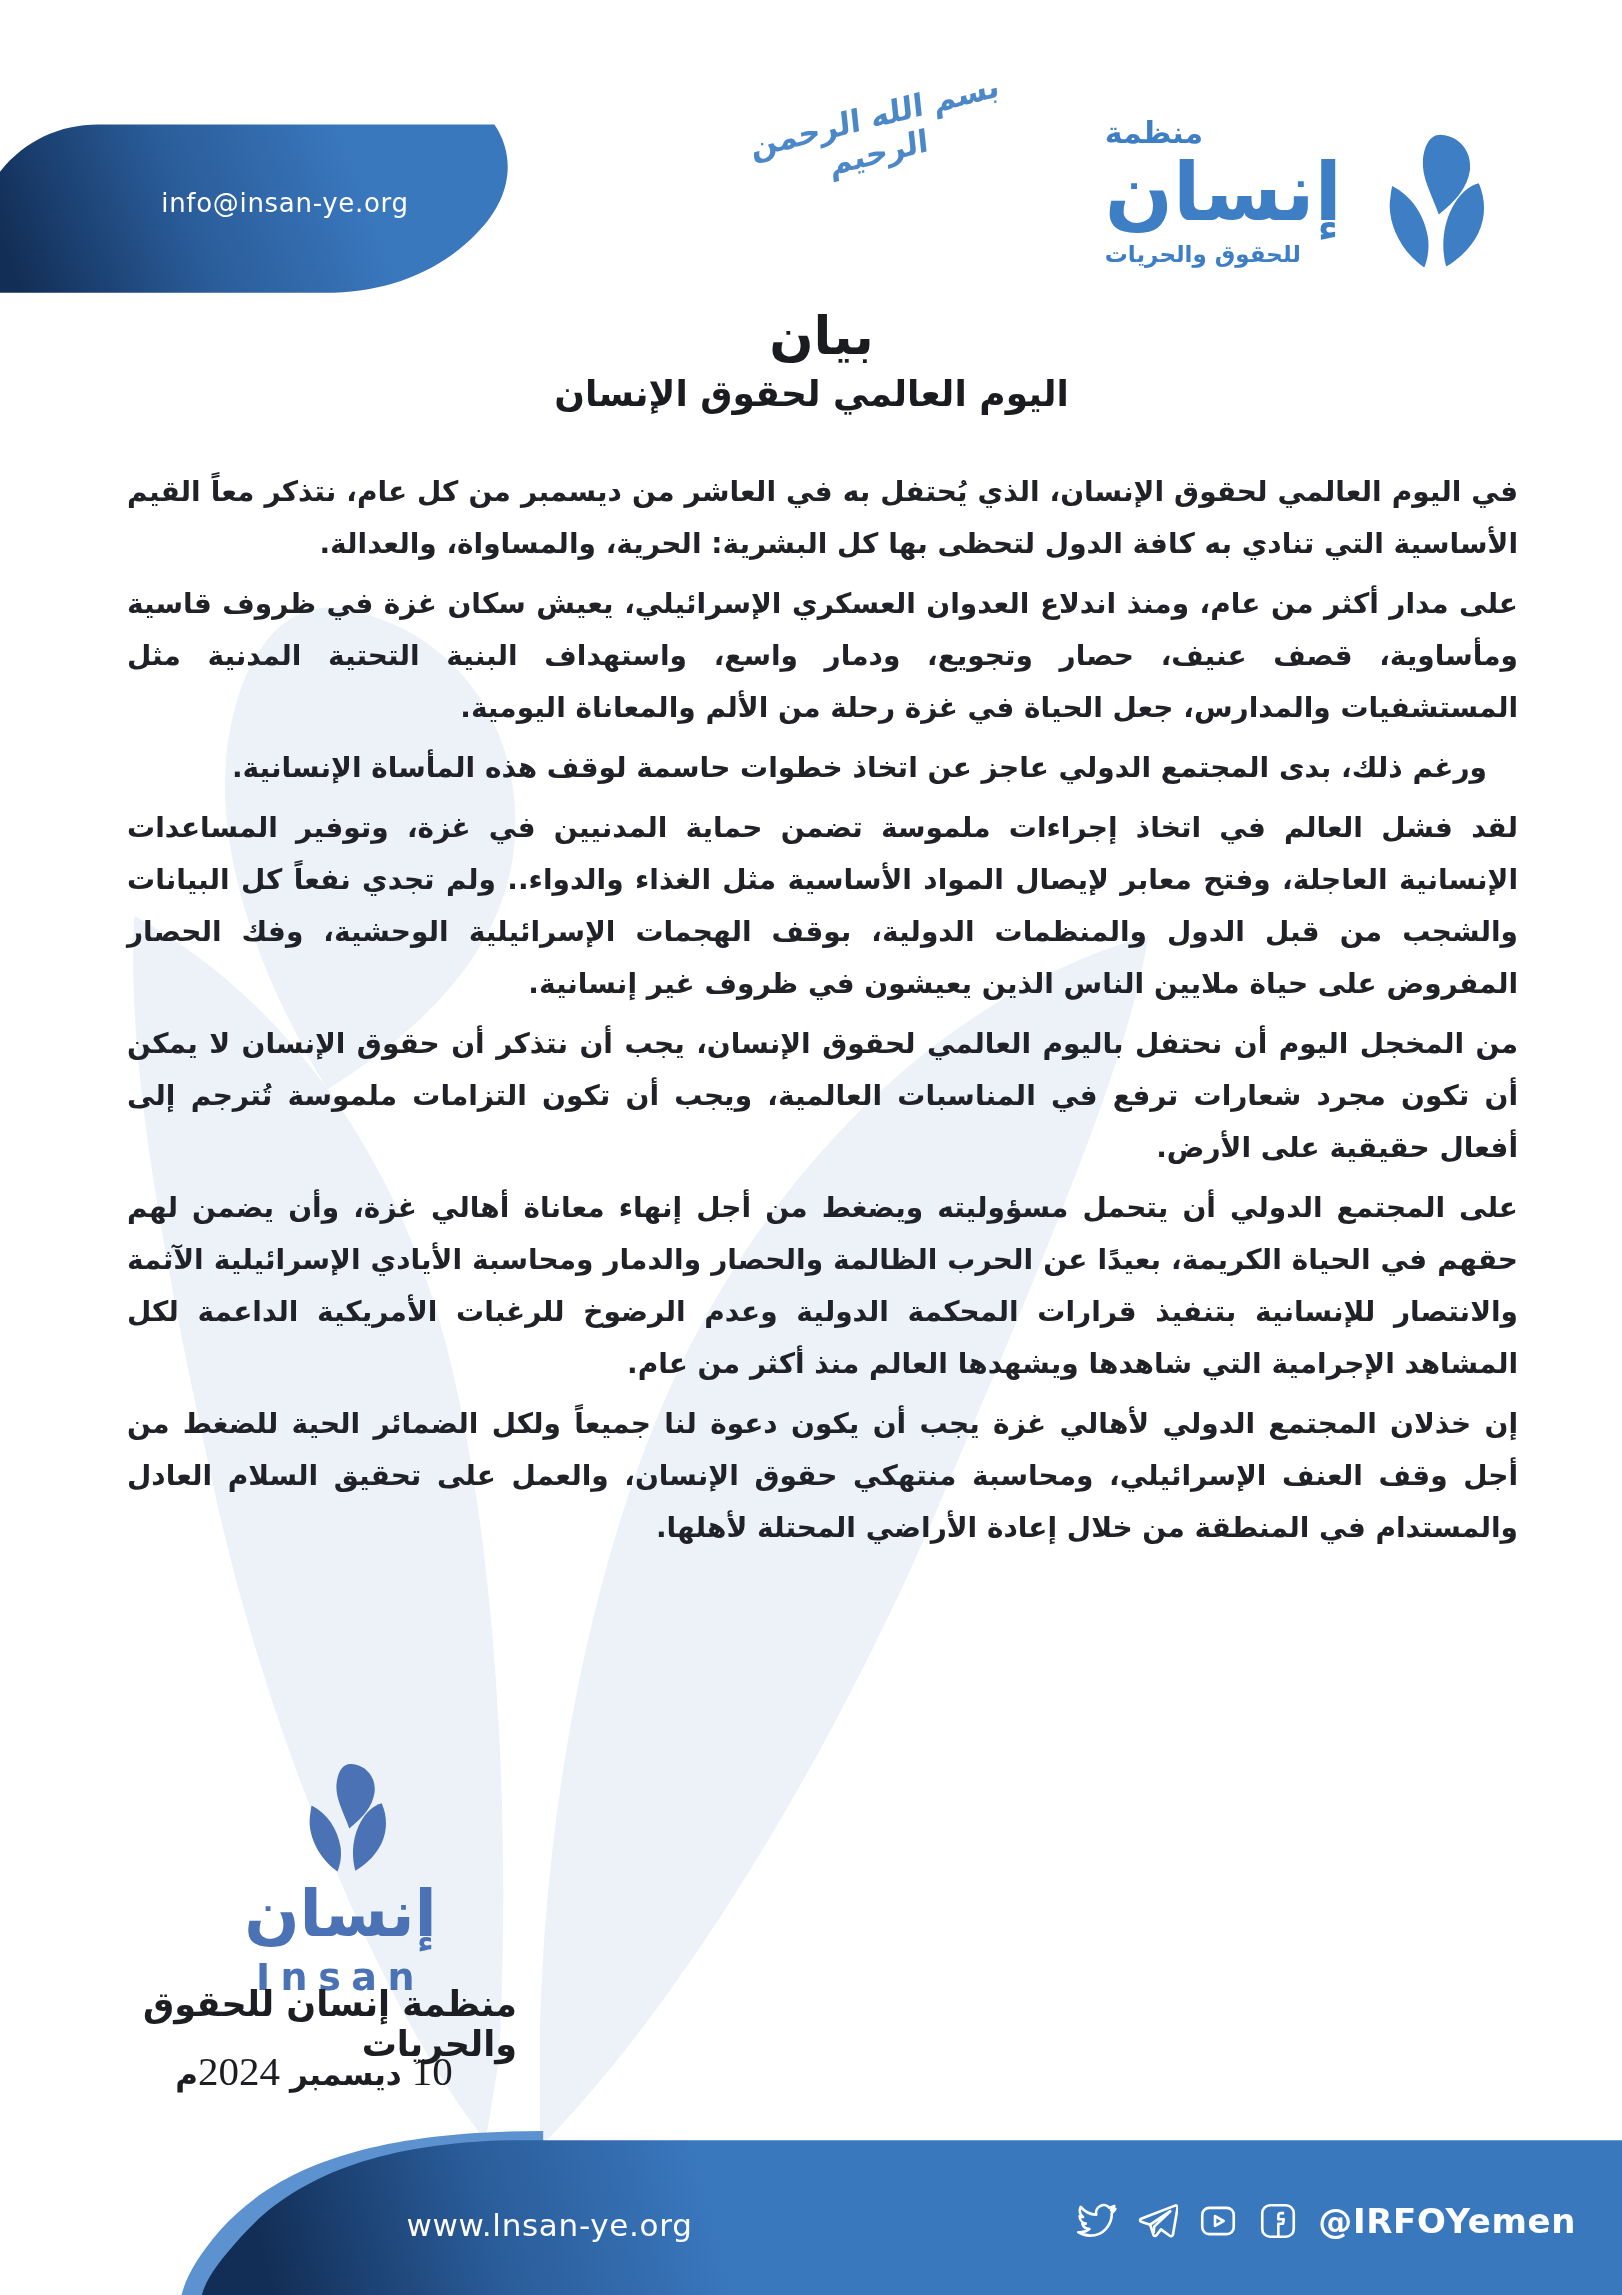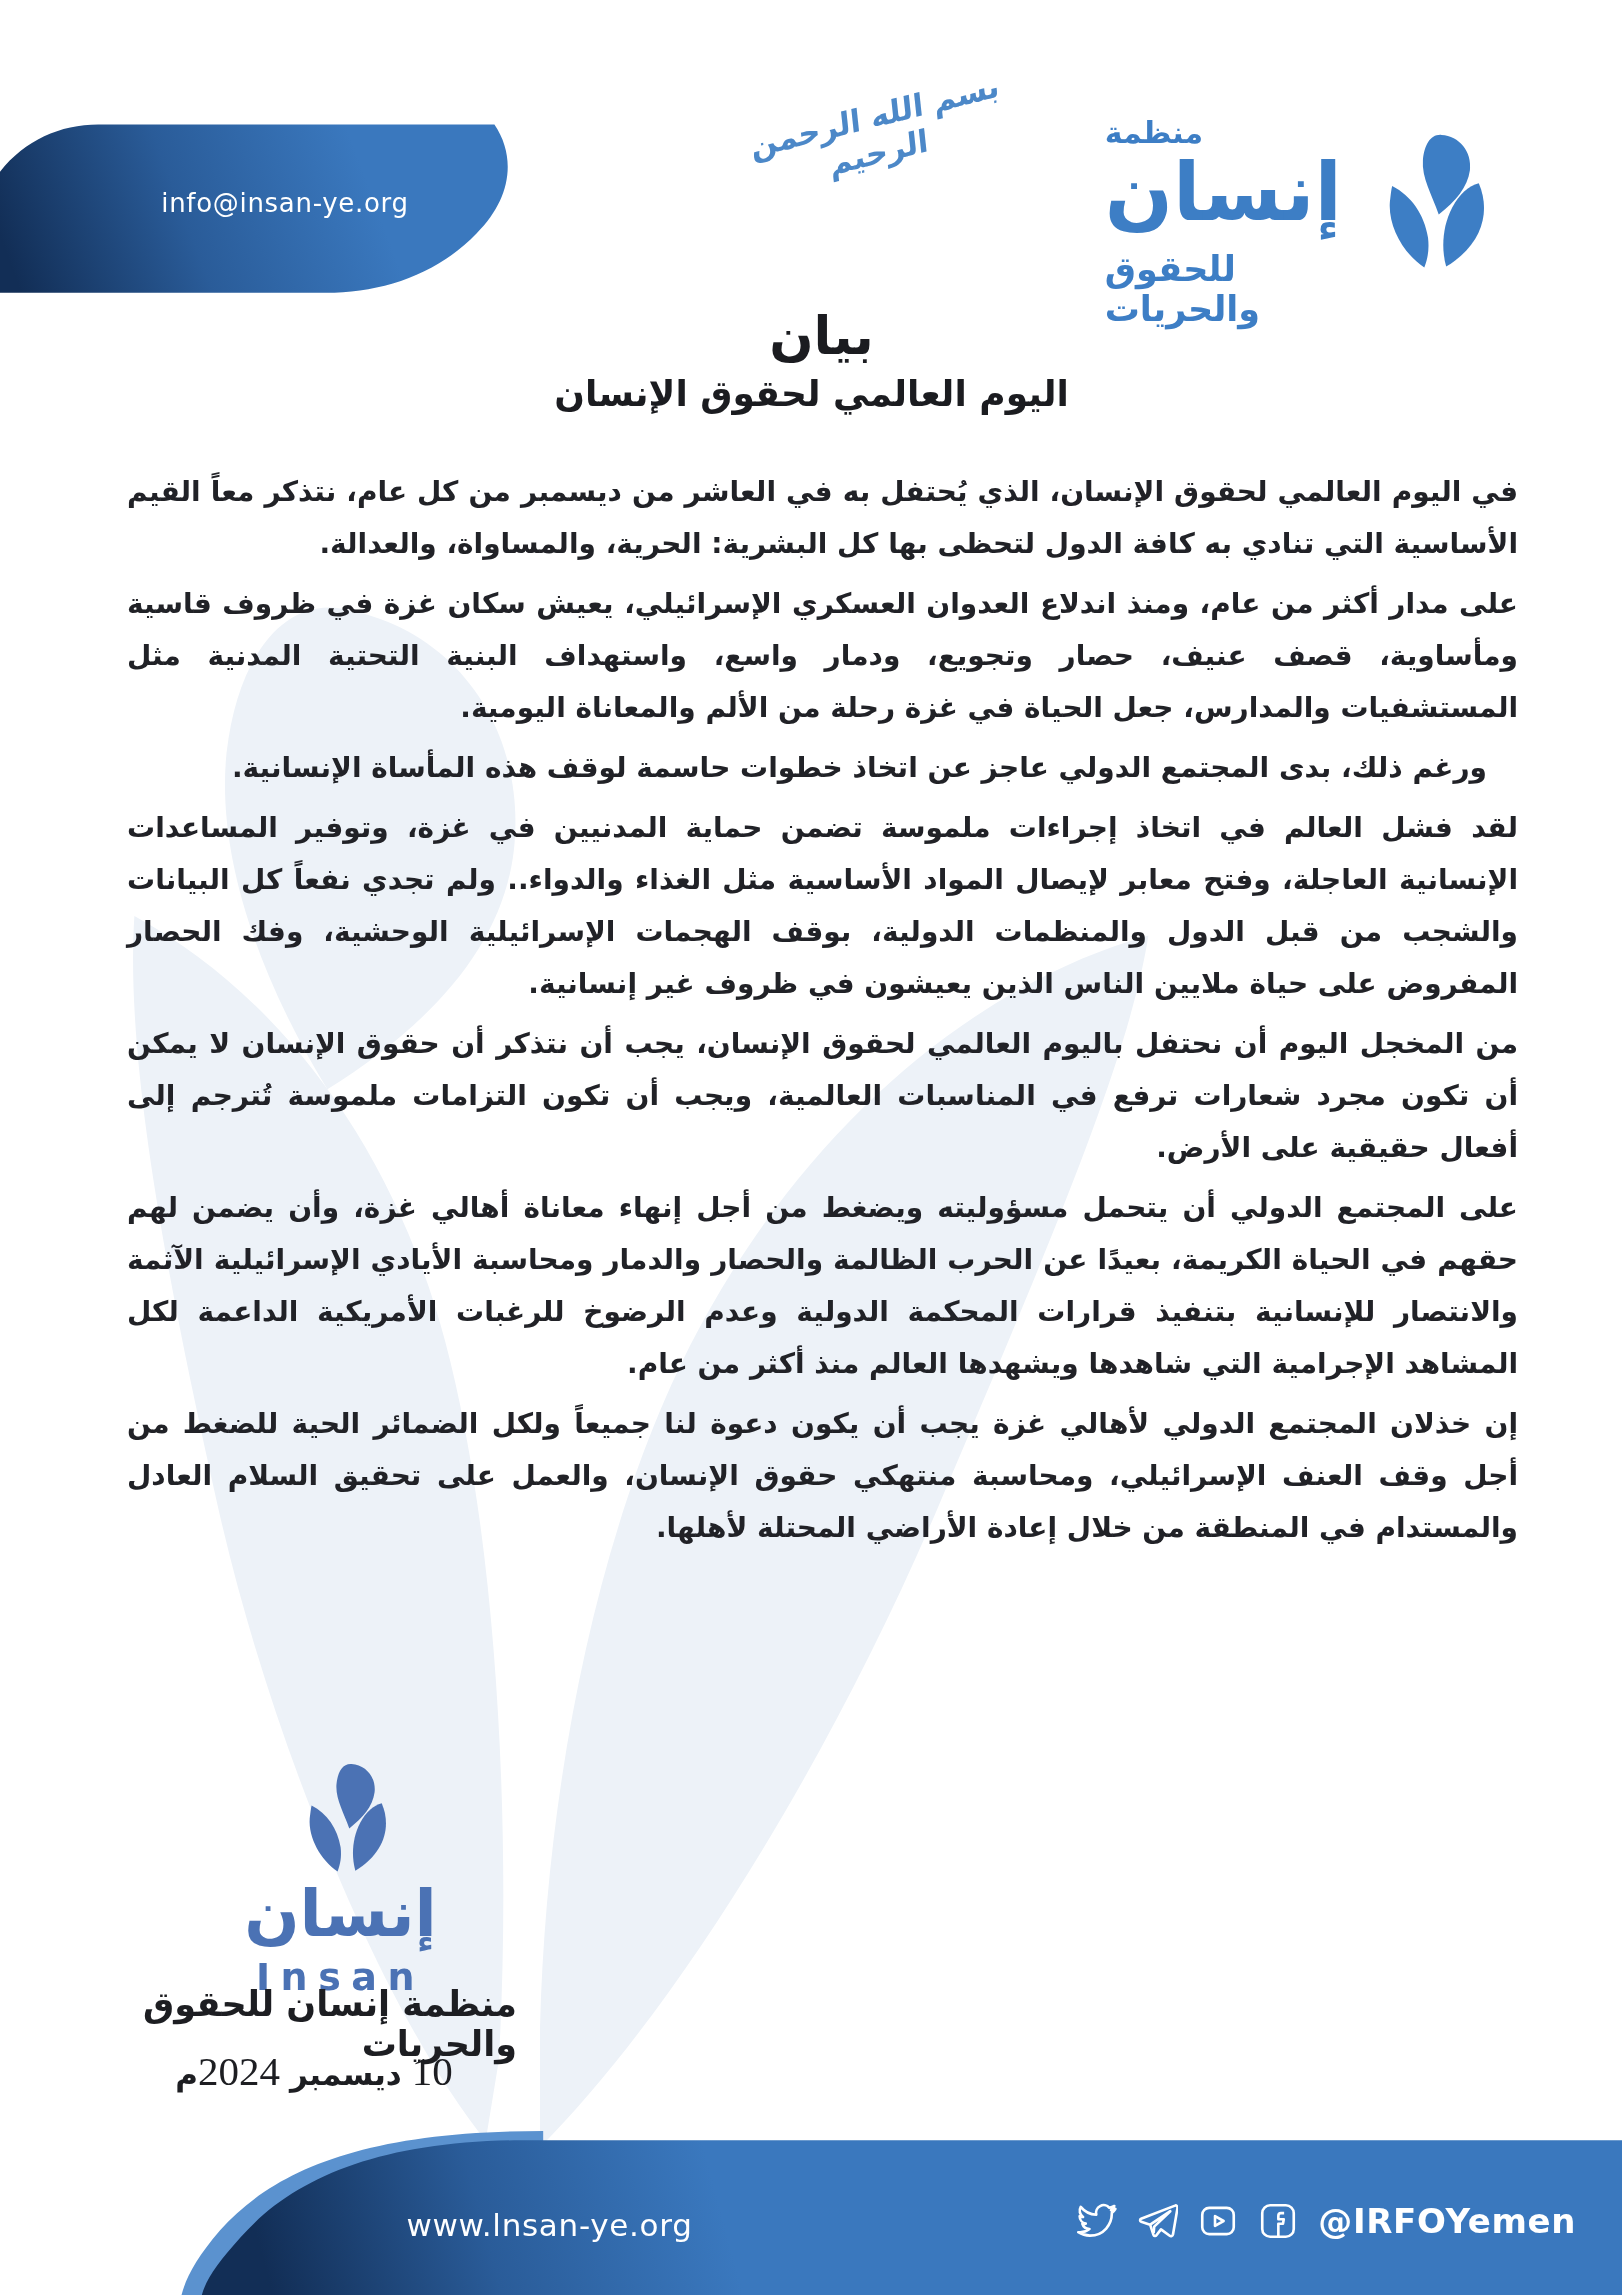--- a/index.html
+++ b/index.html
@@ -19,21 +19,21 @@
   
   .bismillah{position:absolute;left:694px;top:98px;width:366px;text-align:center;
              font-size:31px;font-weight:700;color:#4c88c8;
              transform:rotate(-14deg) skewX(-8deg);}
 
   
   .brand{position:absolute;top:115px;right:134px;display:flex;align-items:flex-start;gap:18.3px;}
   .brand-text{width:245px;direction:rtl;color:var(--logo-blue,#3d7ec5);text-align:left;}
   .brand-kicker{font-size:30px;font-weight:700;margin-right:5.2px;}
   .brand-name{font-size:80px;font-weight:700;line-height:1.05;margin-top:1.3px;}
-  .brand-tagline{font-size:35px;font-weight:700;margin-top:14px;letter-spacing:0;}
+  .brand-tagline{font-size:23px;font-weight:700;margin-top:6px;letter-spacing:0;}
   .brand-mark{margin-top:14.4px;}
   .mark-fill{fill:var(--logo-blue,#3d7ec5);}
   .mark-grunge{fill:var(--grunge-blue,#4b72b4);}
 
   
   .title-kicker{position:absolute;left:0;top:306px;width:100%;text-align:center;
                 font-size:52px;font-weight:700;color:#1b1c20;margin-left:10px;}
   .title-main{position:absolute;left:0;top:373px;width:100%;text-align:center;
               font-size:36px;font-weight:700;color:#1b1c20;}
 

